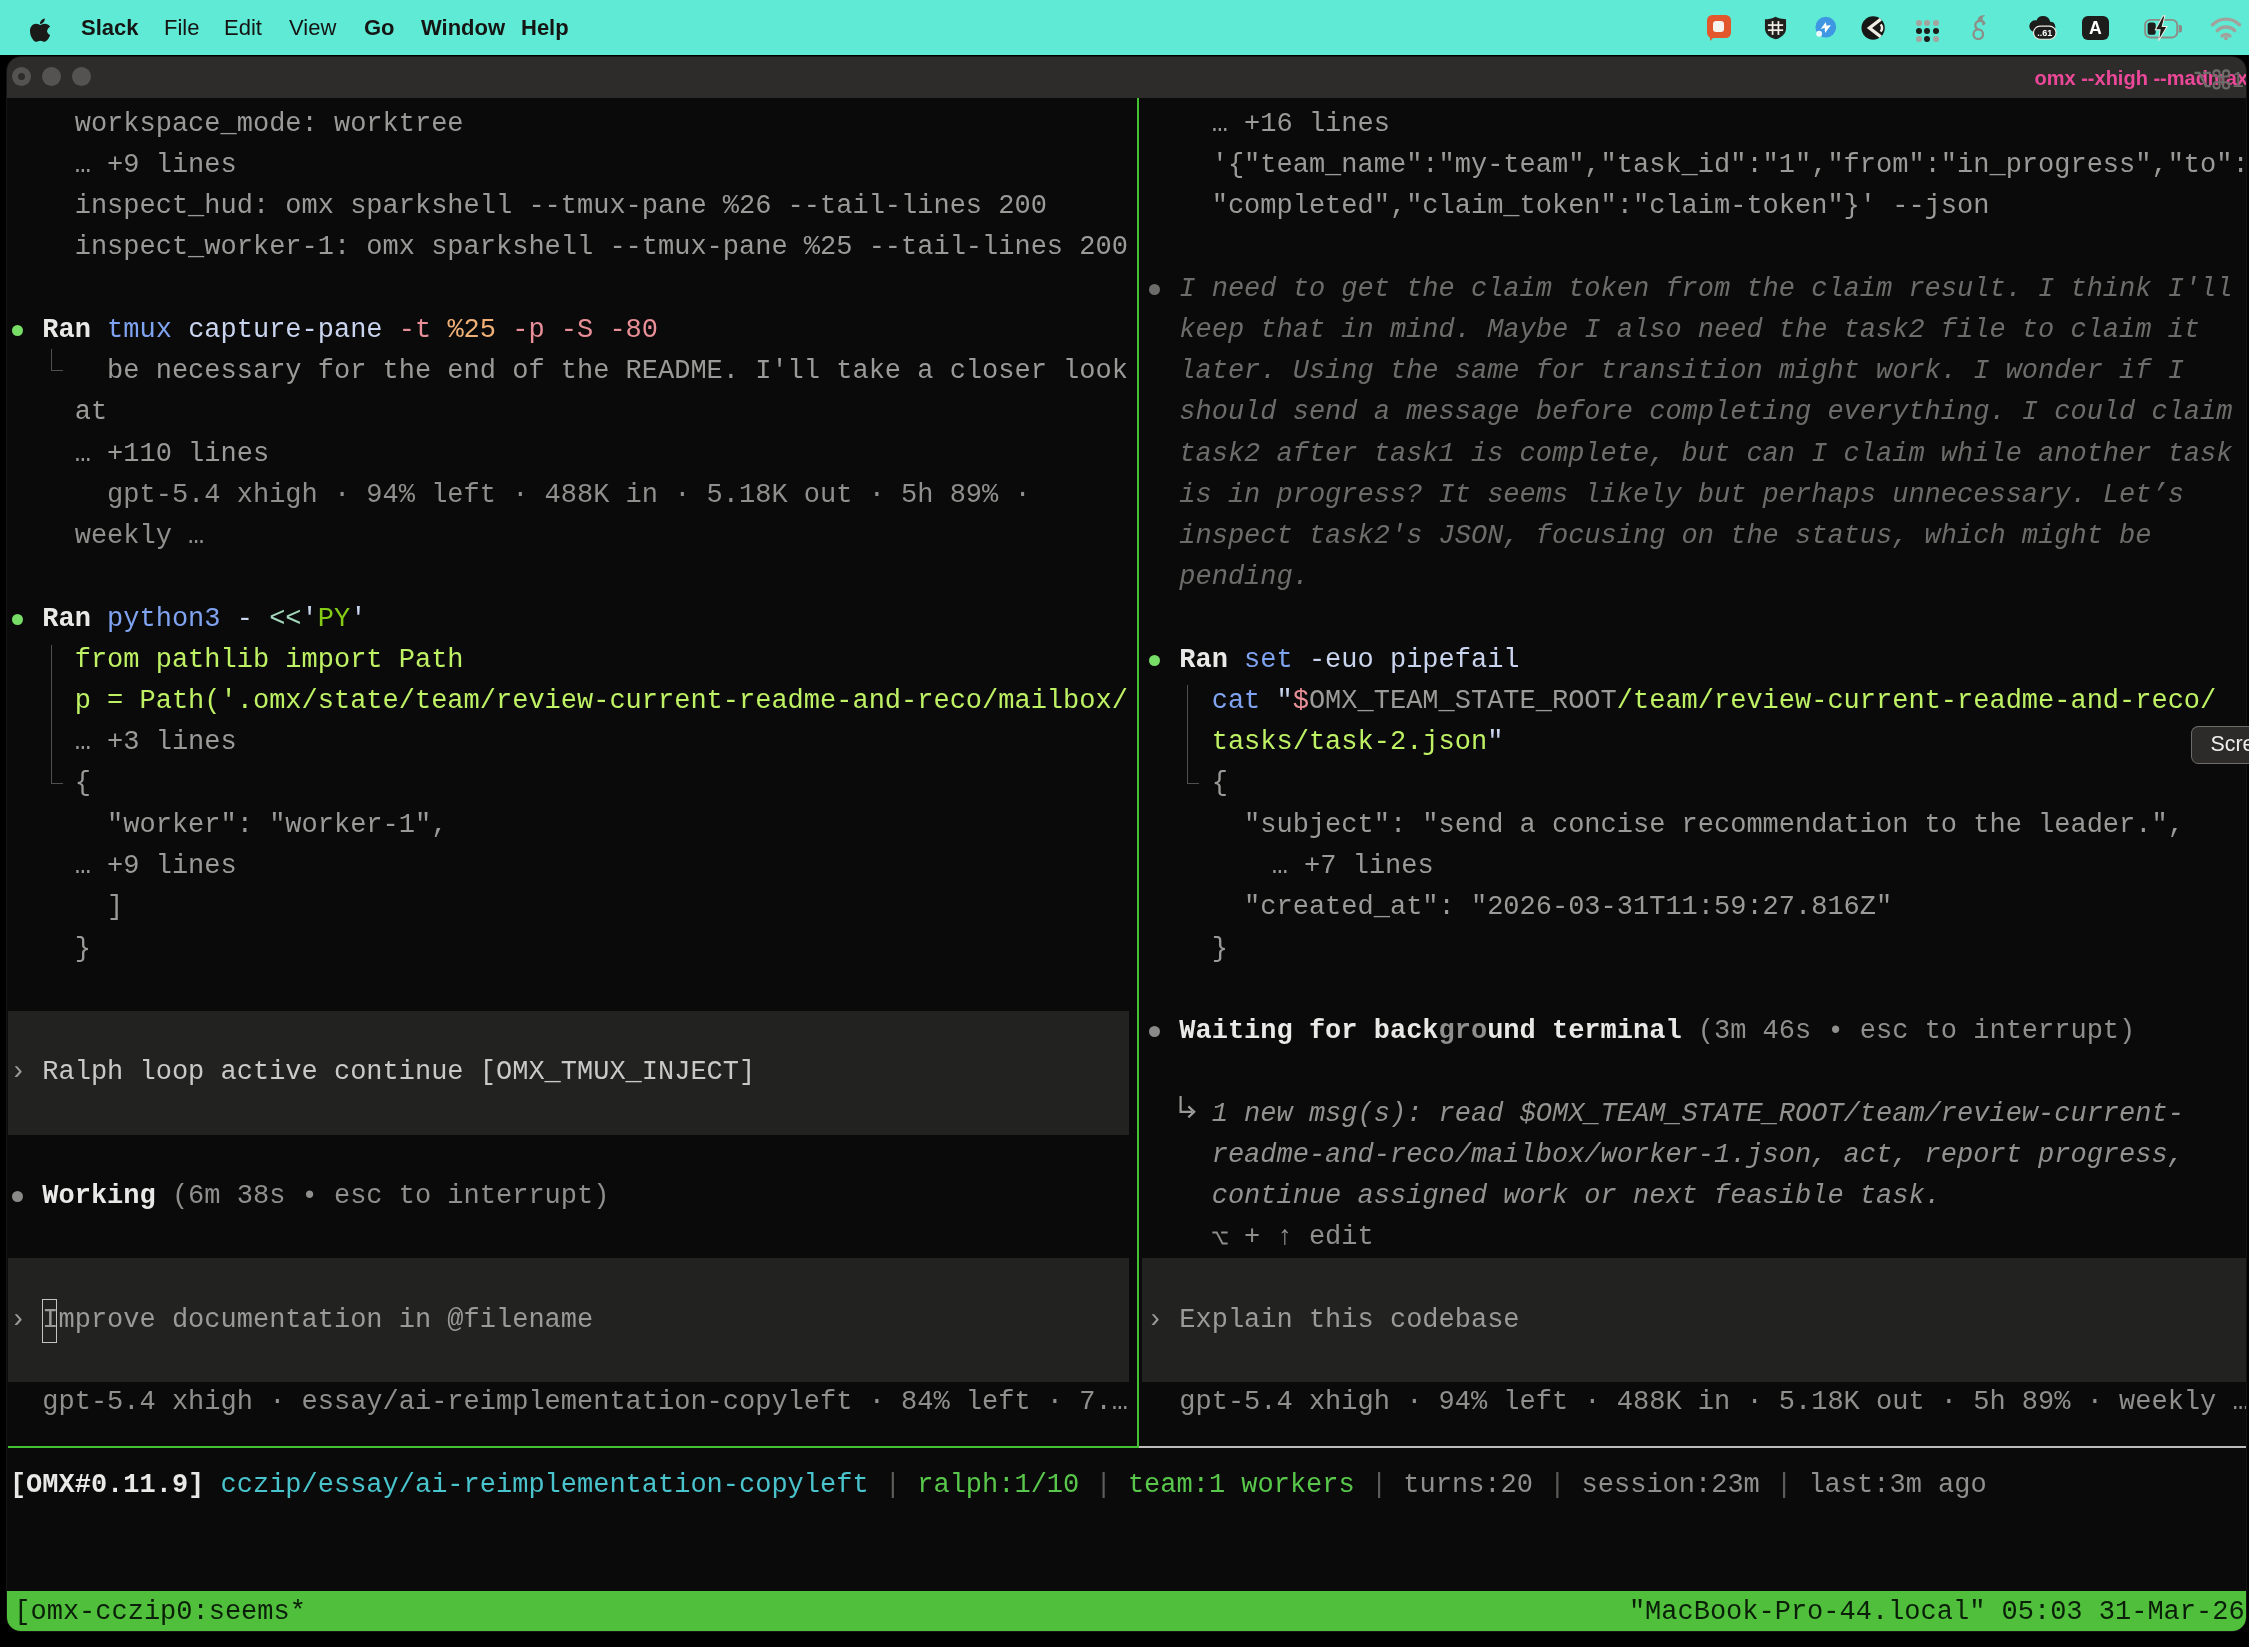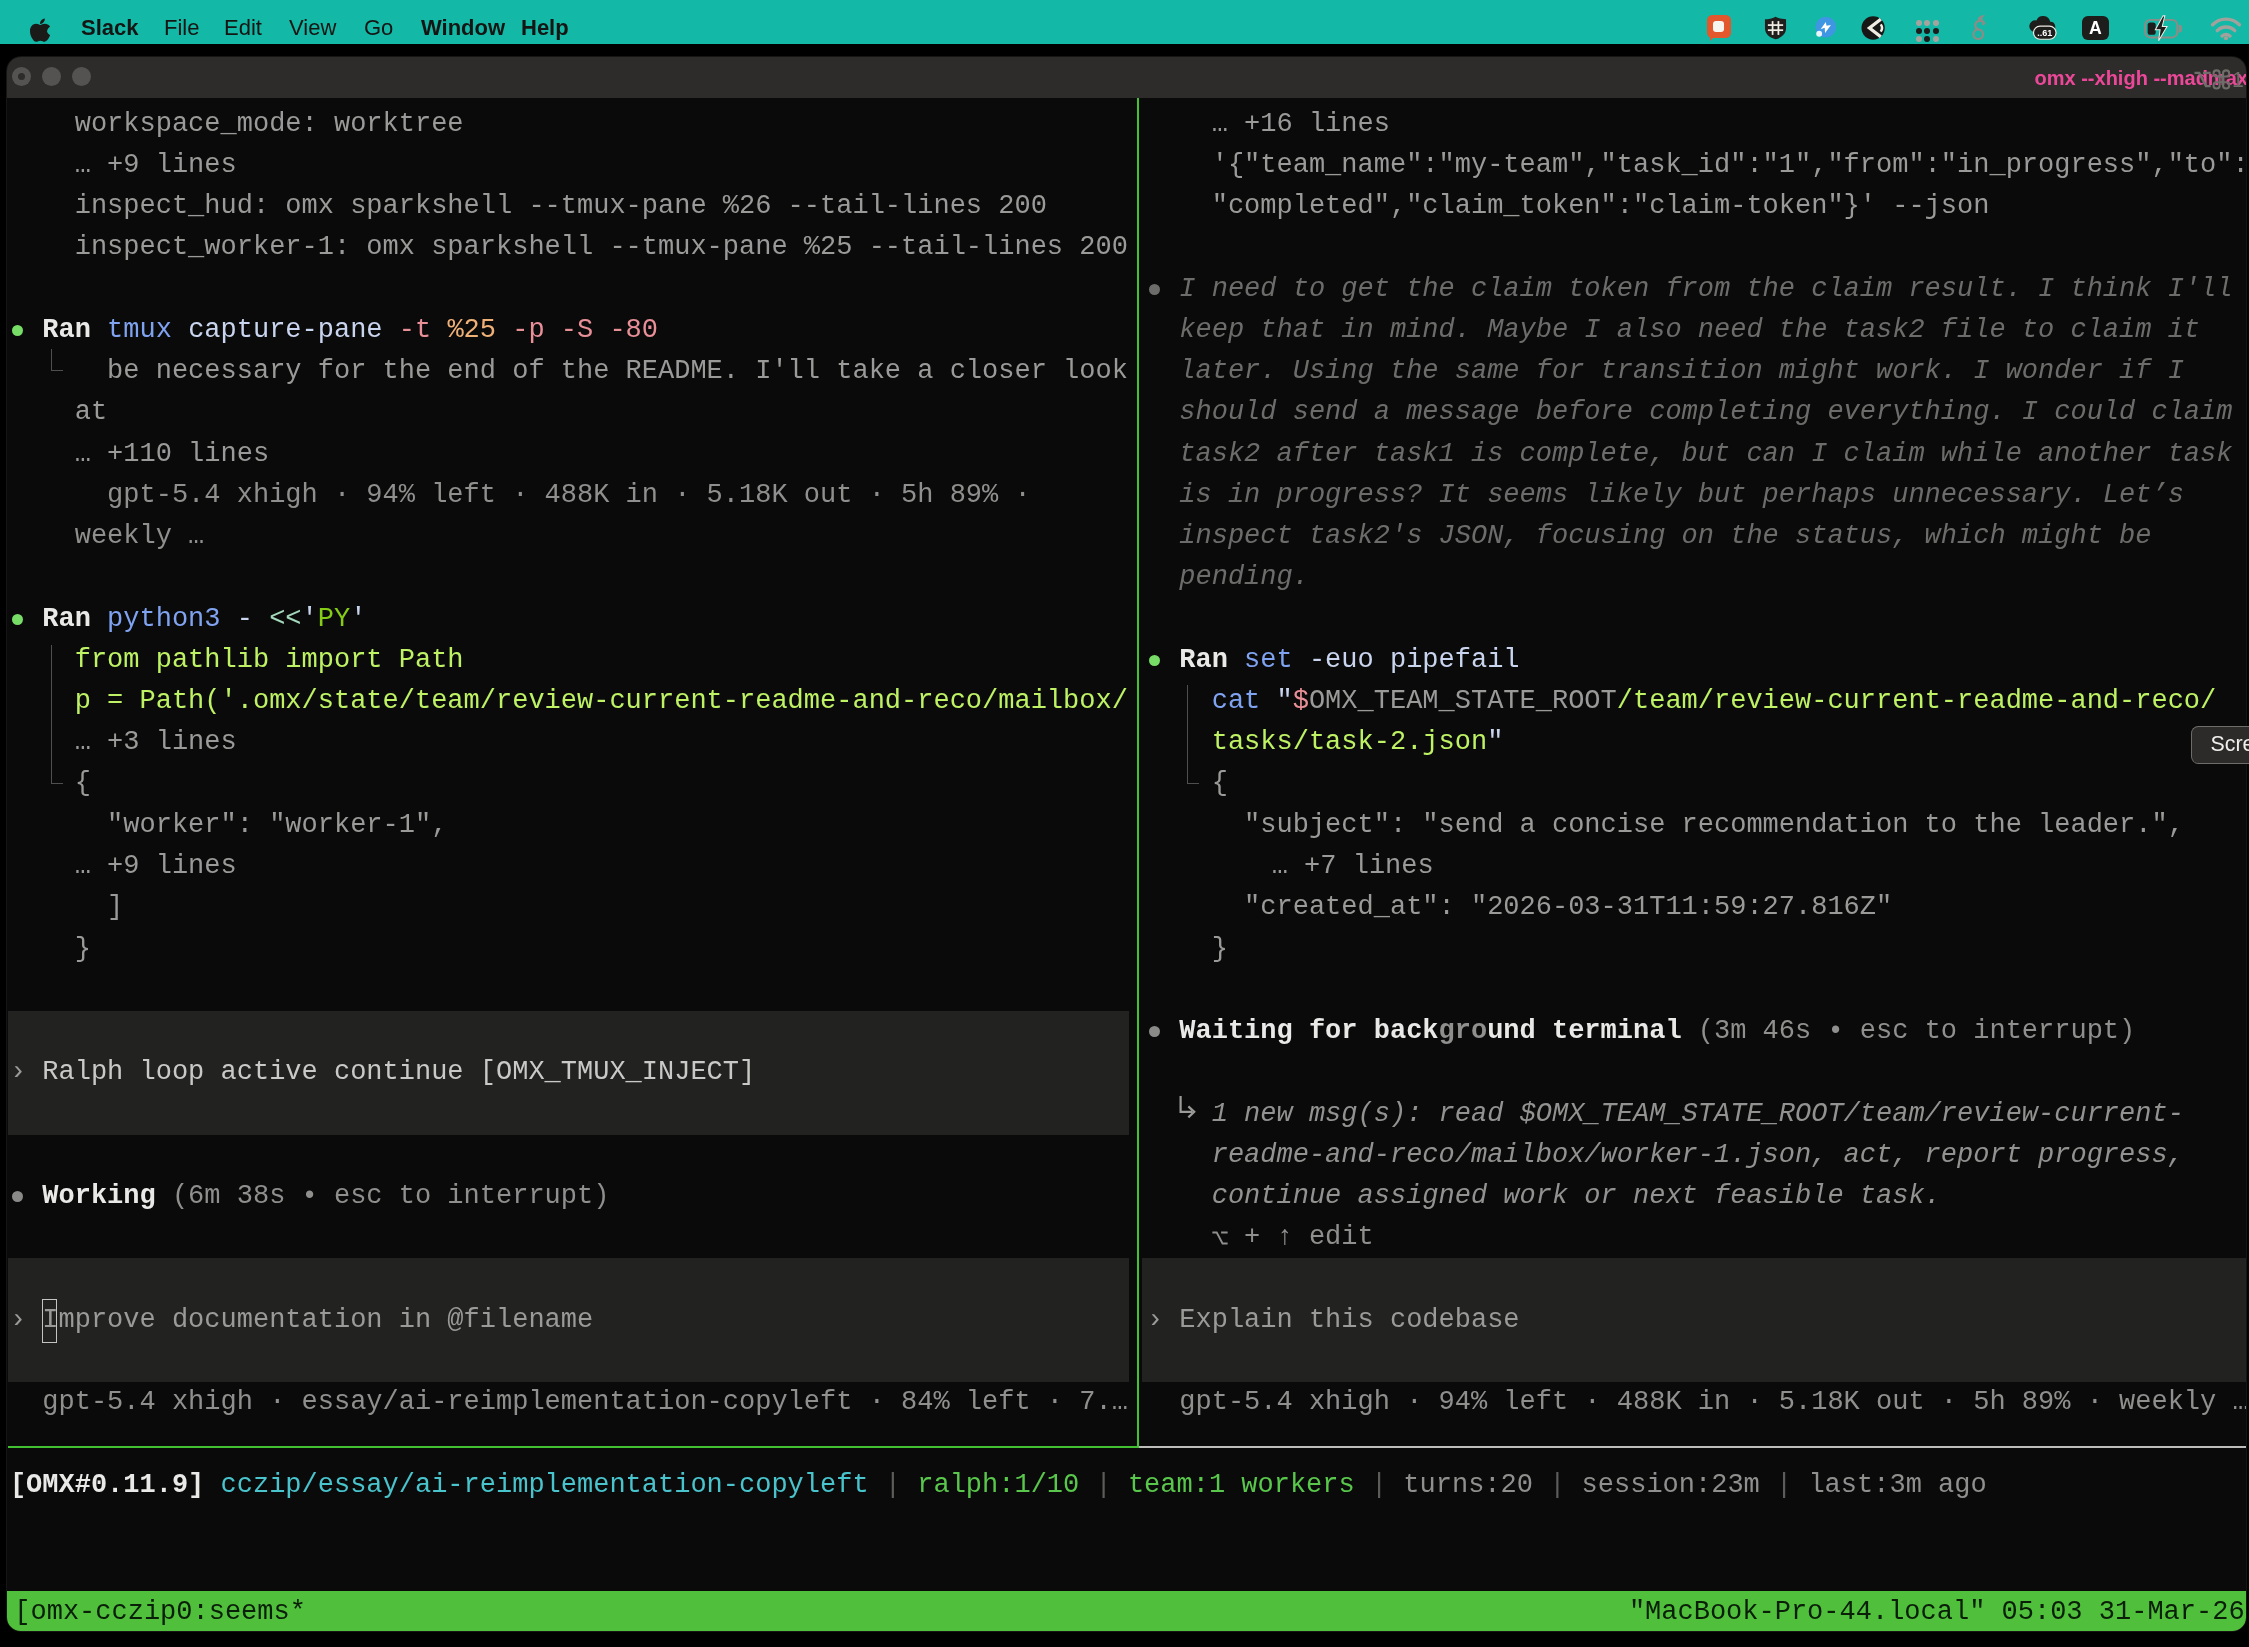--- a/index.html
+++ b/index.html
@@ -1,16 +1,16 @@
 <!DOCTYPE html>
 <html style="font-size:11.8px"><head><meta charset="utf-8"><style>
 *{margin:0;padding:0;box-sizing:border-box}
 body{width:2250px;height:1648px;background:#000;overflow:hidden;position:relative;
  font-family:'Liberation Sans',sans-serif}
-#menubar{position:absolute;left:0;top:0;width:2250px;height:44px;background:#14b8a6}
+#menubar{position:absolute;left:0;top:0;width:2250px;height:55px;background:#5eead4}
 .mi{position:absolute;top:0;height:55px;line-height:56px;font-size:22px;color:#151513}
 #win{position:absolute;left:5.9px;top:56px;width:2241px;height:1576px;background:#0a0a0a;
  border-radius:14.8px;overflow:hidden;border:0.7px solid #151513}
 #tbar{position:absolute;left:0;top:0;width:2241px;height:41px;background:#2d2c2a}
 .tl{position:absolute;top:9.6px;width:19px;height:19px;border-radius:50%;background:#555351}
 #title{position:absolute;left:0;top:0;width:2241px;height:41px;text-align:right;
  font:700 20px/42px 'Liberation Sans',sans-serif;color:#ec4899}
 .t{position:absolute;white-space:pre;font:27px/41px 'Liberation Mono',monospace;color:#9a9a98;z-index:3}
 .b{font-weight:700} .i{font-style:italic}
 .wh{color:#e9e9e7} .blu{color:#7fa3f0} .lbl{color:#c9d4ee} .grn{color:#bef264}
@@ -28,21 +28,21 @@
 #gbar .gt{position:absolute;top:0;white-space:pre;font:27px/42px 'Liberation Mono',monospace;color:#0a1f08}
 </style></head><body>
 <div id="menubar">
     <svg style="position:absolute;left:29.5px;top:14px" width="20.7" height="28" viewBox="0 0 17 20">
       <path fill="#1a1a18" d="M13.9 10.6c0-2.1 1.1-3.7 2.6-4.7-1-1.4-2.6-2.3-4.4-2.3-1.6 0-2.8.9-3.6.9-.8 0-2-.9-3.4-.9C2.4 3.6 0 5.9 0 9.4c0 2.1.7 4.4 1.7 6 .9 1.4 1.9 2.9 3.3 2.9 1.3 0 1.9-.9 3.5-.9s2.1.9 3.5.9c1.4 0 2.4-1.4 3.3-2.8.6-1 .9-1.6 1.3-2.7-2.1-.8-2.7-2.6-2.7-4.2zM11.1 2.3c.7-.9 1.2-2 1.1-3.2-1 .1-2.2.7-2.9 1.6-.6.7-1.2 1.9-1.1 3 1.1.1 2.2-.6 2.9-1.4z" transform="translate(0 3)"></path>
     </svg>
     <div class="mi" style="left:81px;font-weight:700">Slack</div>
     <div class="mi" style="left:164px;font-weight:400">File</div>
     <div class="mi" style="left:224px;font-weight:400">Edit</div>
     <div class="mi" style="left:289px;font-weight:400">View</div>
-    <div class="mi" style="left:364px;font-weight:400">Go</div>
+    <div class="mi" style="left:364px;font-weight:700">Go</div>
     <div class="mi" style="left:421px;font-weight:700">Window</div>
     <div class="mi" style="left:521px;font-weight:700">Help</div>
     <div style="position:absolute;left:1707px;top:14.8px;width:23.6px;height:23px;background:#e2572c;border-radius:5.2px"></div>
     <div style="position:absolute;left:1710px;top:35px;width:0;height:0;border-left:6.6px solid #e2572c;border-bottom:6.6px solid transparent"></div>
     <div style="position:absolute;left:1713px;top:20.7px;width:11px;height:11px;background:#f6f4ee;border-radius:3px"></div>
     <svg style="position:absolute;left:1764px;top:15.5px" width="23" height="24" viewBox="0 0 31 33">
       <path d="M15.5 1 C20 3.5 25.5 4.5 30 4.5 V17 C30 25 23 30.5 15.5 32 C8 30.5 1 25 1 17 V4.5 C5.5 4.5 11 3.5 15.5 1 Z" fill="#201f1d"></path>
       <g stroke="#efede4" stroke-width="2.4">
         <line x1="5" y1="12.5" x2="26" y2="12.5"></line>
         <line x1="5" y1="19.5" x2="26" y2="19.5"></line>

